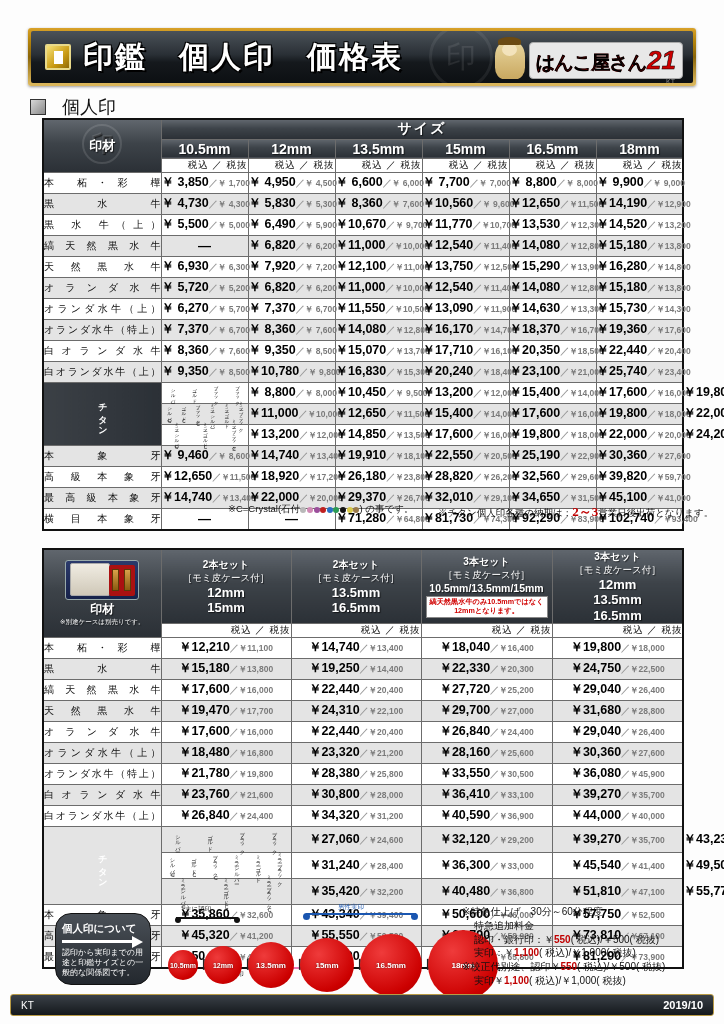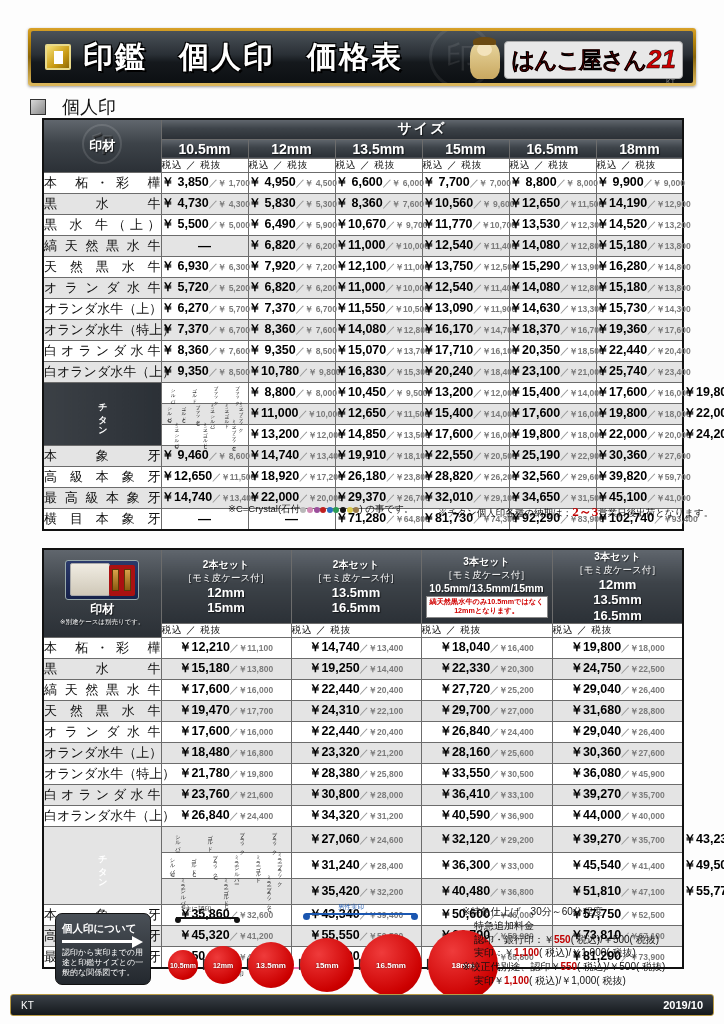--- a/index.html
+++ b/index.html
@@ -69,21 +69,21 @@
     border-radius:50%; background:#f3e3bc;
   }
   .brand-fig:after{
     content:""; position:absolute; top:-4px; left:3px; width:23px; height:8px;
     background:#6b4a12; border-radius:50% 50% 10% 10%;
   }
   .brand-logo {
     background:#e8e8e8; border:1px solid #aaa; border-radius:4px;
     padding:2px 6px; display:flex; align-items:baseline; gap:1px;
   }
-  .brand-logo .jp { color:#cc0000; font-size:23px; font-weight:bold;
+  .brand-logo .jp { color:#cc0000; font-size:19px; font-weight:bold;
     -webkit-text-stroke:.5px #000; letter-spacing:-1px;}
   .brand-logo .num { color:#cc0000; font-size:26px; font-weight:bold;
     font-style:italic; -webkit-text-stroke:.5px #000; }
   .brand-kt { position:absolute; right:8px; bottom:-2px; color:#888; font-size:7px; }
 
   
   .sect {
     position:absolute; display:flex; align-items:center; gap:16px;
   }
   .sect-box {
@@ -104,36 +104,36 @@
   }
   .tbl td, .tbl th { border:1px solid #6c6c6c; padding:0; }
   .hdr-dark {
     background:linear-gradient(#60666d,#3d4349 45%,#2b3036);
     color:#fff; text-align:center; font-weight:bold;
     text-shadow:1px 1px 1px rgba(0,0,0,.6);
   }
   .hdr-size { font-size:14px; height:20px; letter-spacing:2px; }
   .hdr-mm   { font-size:14px; height:19px; }
   .hdr-tax  { font-size:9.5px; height:14px; background:#fff; color:#111;
-              text-align:left; letter-spacing:1px; font-weight:normal; }
+              text-align:right; letter-spacing:1px; font-weight:normal; }
   .mat-head {
     background:linear-gradient(#60666d,#3d4349 45%,#2b3036);
     color:#fff; text-align:center; font-size:13px; font-weight:bold;
     position:relative; text-shadow:1px 1px 1px rgba(0,0,0,.6);
   }
   .mat-head .ghost {
     position:absolute; left:50%; top:4px; transform:translateX(-50%);
     width:40px; height:40px; border-radius:50%;
     border:2px solid rgba(255,255,255,.12); color:rgba(255,255,255,.13);
     font-size:22px; display:flex; align-items:center; justify-content:center;
   }
   .mat-head span { position:relative; z-index:2; }
 
   .matname {
-    font-size:13px; color:#111; text-align:justify; text-align-last:justify;
+    font-size:10px; color:#111; text-align:justify; text-align-last:justify;
     padding:0 8px; height:19px; line-height:19px; white-space:nowrap;
   }
   .price {
     text-align:center; height:19px; line-height:19px; white-space:nowrap;
     font-size:12.5px; color:#000; font-weight:bold;
     font-family:"Liberation Sans","DejaVu Sans",sans-serif;
   }
   .price .ex { font-size:8.5px; color:#7a7a7a; font-weight:bold; letter-spacing:0; }
   .price .sl { font-size:9px; color:#999; }
   .price.dash { font-size:13px; }
@@ -200,21 +200,21 @@
     position:absolute; top:8px; width:7px; height:22px;
     background:linear-gradient(#d9a24a,#8a5a10); border:1px solid #5a3a08;
   }
   .case-img .st1 { right:19px; } .case-img .st2 { right:7px; }
   .mat-head2 .lbl { font-size:12px; font-weight:bold; }
   .mat-head2 .sub { font-size:6.5px; font-weight:normal; }
 
   
   .infobox {
     position:absolute; left:55px; top:913px; width:96px; height:72px;
-    background:linear-gradient(#4a5057,#23282e); border-radius:7px;
+    background:linear-gradient(#4a5057,#23282e); border-radius:16px;
     border:1px solid #111; color:#fff; padding:4px 6px;
   }
   .infobox .t { font-size:10.5px; font-weight:bold;
      border-bottom:0; display:inline-block; }
   .infobox .arrow { margin:2px 0 3px; height:7px; position:relative; }
   .infobox .arrow:before{
     content:""; position:absolute; left:0; top:2px; width:72px; height:3px; background:#fff;
   }
   .infobox .arrow:after{
     content:""; position:absolute; left:70px; top:-2px;

